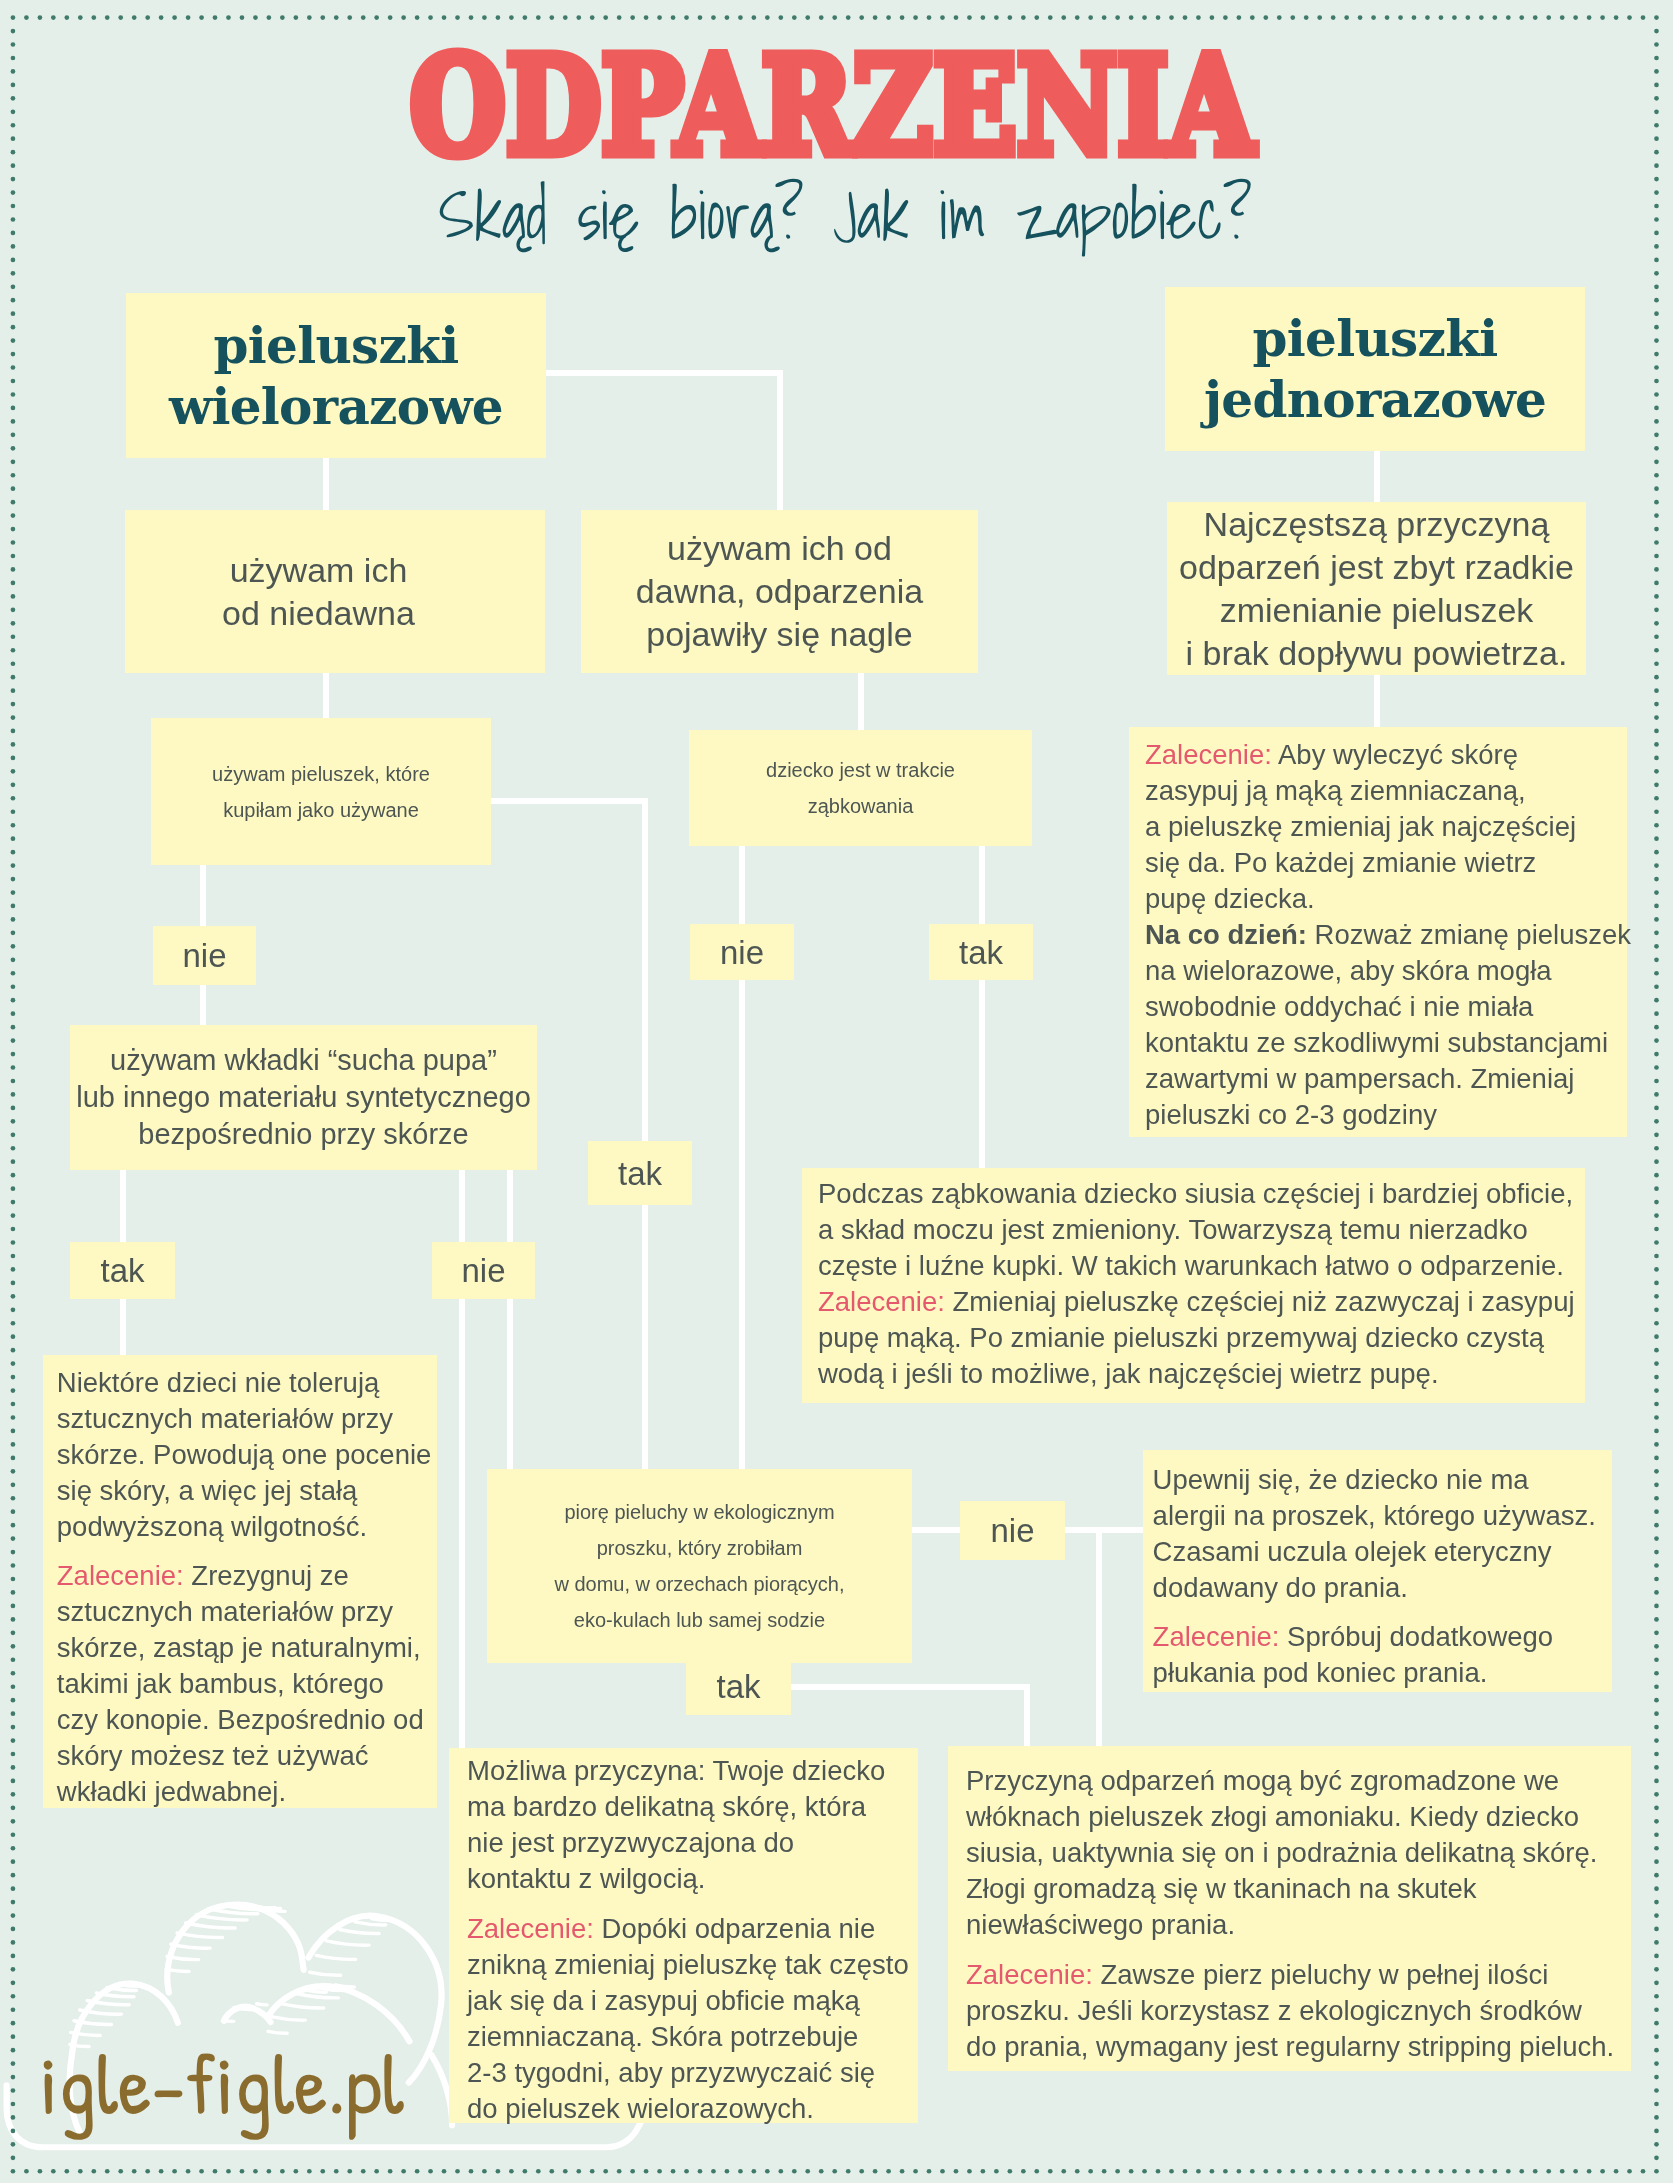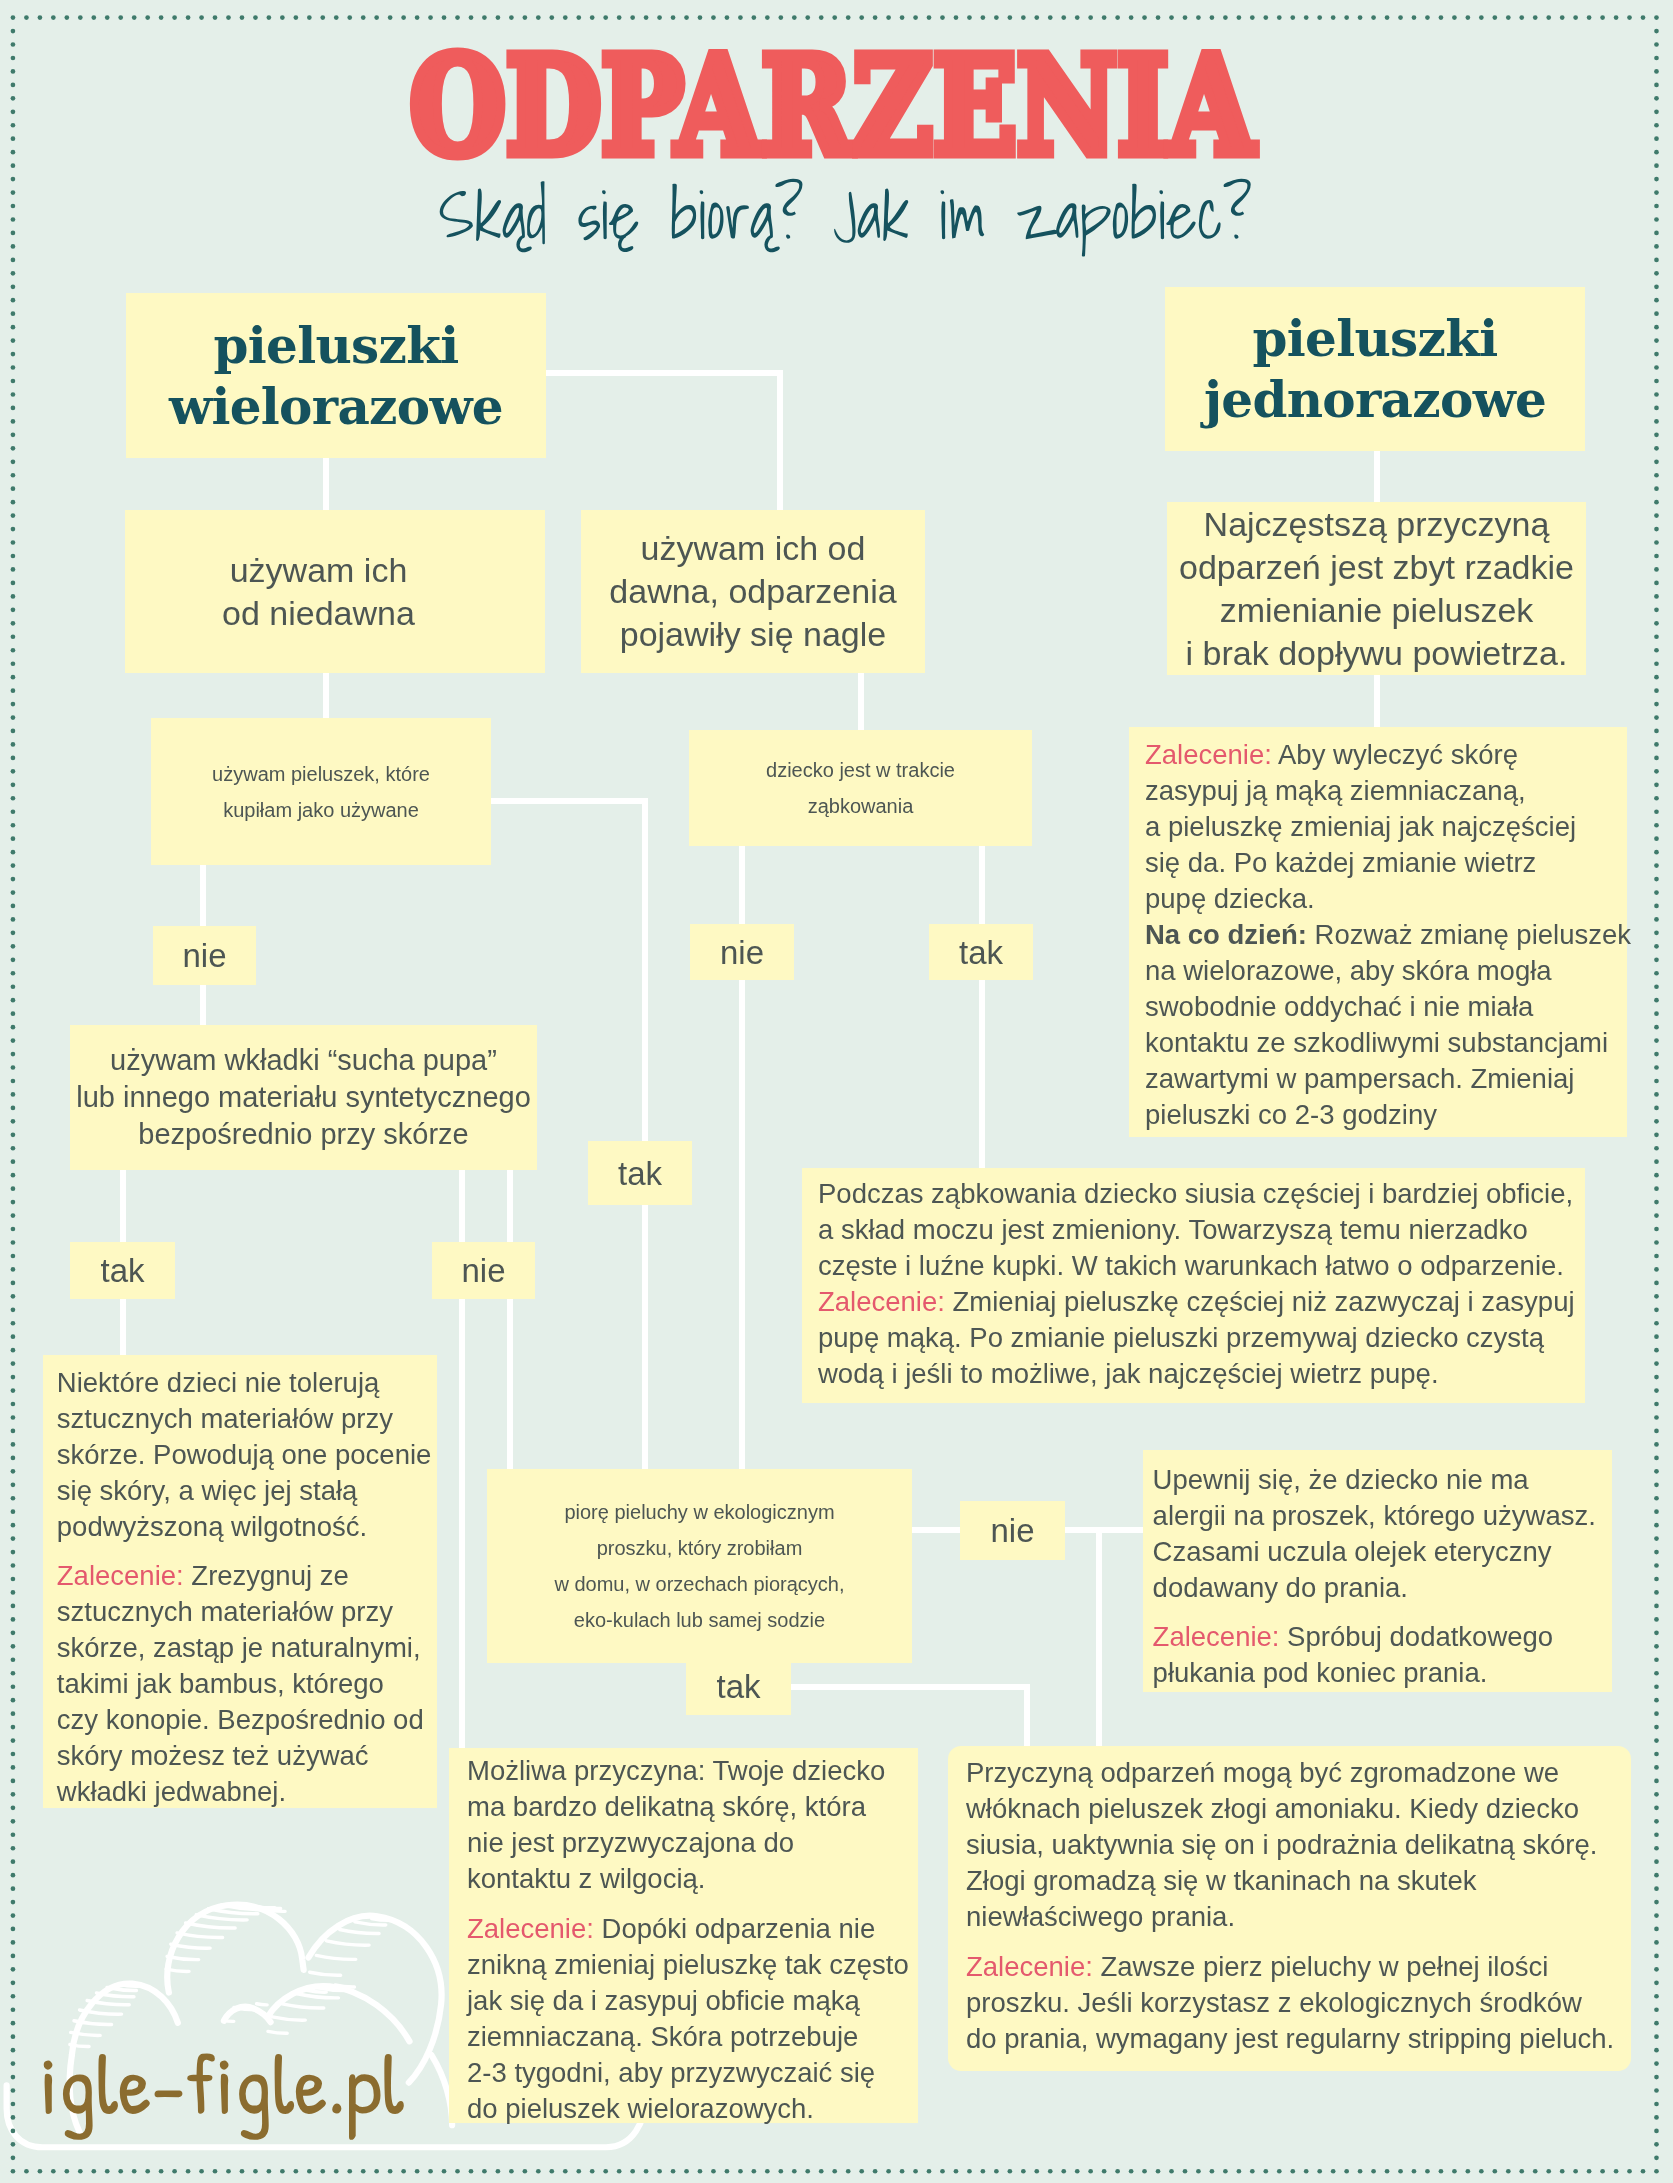--- a/index.html
+++ b/index.html
@@ -138,21 +138,21 @@
     </div>
 
     <div class="wbox hdr" style="left:1165px;top:287px;width:420px;height:164px;">
       <div><span>pieluszki</span><br><span>jednorazowe</span></div>
     </div>
 
     <div class="wbox node nbig" style="left:125px;top:510px;width:420px;height:163px;padding-right:33px;">
       <div><span>używam ich</span><br><span>od niedawna</span></div>
     </div>
 
-    <div class="wbox node nbig" style="left:581px;top:510px;width:344px;height:163px;">
+    <div class="wbox node nbig" style="left:581px;top:510px;width:397px;height:163px;">
       <div><span>używam ich od</span><br><span>dawna, odparzenia</span><br><span>pojawiły się nagle</span></div>
     </div>
 
     <div class="wbox node nbig" style="left:1167px;top:502px;width:419px;height:173px;">
       <div><span>Najczęstszą przyczyną</span><br><span>odparzeń jest zbyt rzadkie</span><br><span>zmienianie pieluszek</span><br><span>i brak dopływu powietrza.</span></div>
     </div>
 
     <div class="wbox node" style="left:151px;top:718px;width:340px;height:147px;">
       <div><span>używam pieluszek, które</span><br><span>kupiłam jako używane</span></div>
     </div>
@@ -255,21 +255,21 @@
           <div>kontaktu z wilgocią.</div>
           <span class="gapline"></span>
           <div><span class="rec">Zalecenie:</span> Dopóki odparzenia nie</div>
           <div>znikną zmieniaj pieluszkę tak często</div>
           <div>jak się da i zasypuj obficie mąką</div>
           <div>ziemniaczaną. Skóra potrzebuje</div>
           <div>2-3 tygodni, aby przyzwyczaić się</div>
           <div>do pieluszek wielorazowych.</div>
         </div>
       </div>
-    <div class="wbox para" style="left:948px;top:1746px;width:683px;height:325px;padding:9px 0 0 18px;border-radius:13px;">
+    <div class="wbox para" style="left:948px;top:1746px;width:683px;height:325px;padding:17px 0 0 18px;">
         <div class="pad">
           <div>Przyczyną odparzeń mogą być zgromadzone we</div>
           <div>włóknach pieluszek złogi amoniaku. Kiedy dziecko</div>
           <div>siusia, uaktywnia się on i podrażnia delikatną skórę.</div>
           <div>Złogi gromadzą się w tkaninach na skutek</div>
           <div>niewłaściwego prania.</div>
           <span class="gapline"></span>
           <div><span class="rec">Zalecenie:</span> Zawsze pierz pieluchy w pełnej ilości</div>
           <div>proszku. Jeśli korzystasz z ekologicznych środków</div>
           <div>do prania, wymagany jest regularny stripping pieluch.</div>

